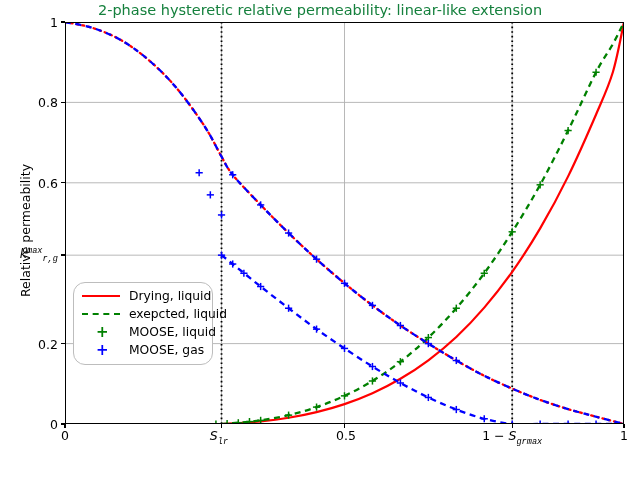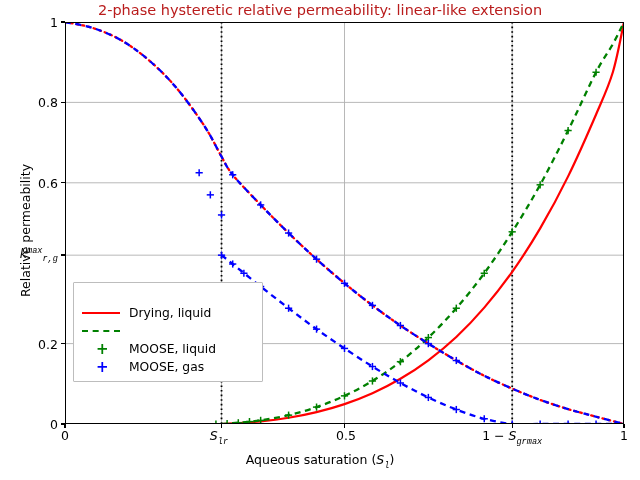--- a/index.html
+++ b/index.html
@@ -1,20 +1,20 @@
 <!DOCTYPE html>
 <html><head>
 <meta charset="utf-8">
 <style>
   html,body{margin:0;padding:0;background:#ffffff;}
   body{width:640px;height:480px;font-family:"DejaVu Sans",sans-serif;color:#000;overflow:hidden;}
   #figure{position:relative;width:640px;height:480px;}
   #chart-title{
     position:absolute;left:0;top:2px;width:640px;text-align:center;
-    font-size:14.5px;color:#b91c1c;letter-spacing:0px;
+    font-size:14.5px;color:#15803d;letter-spacing:0px;
   }
   #plot-area{position:absolute;left:65px;top:22px;width:559px;height:402px;}
   #plot-svg{position:absolute;left:0;top:0;}
   #axes-frame{
     position:absolute;left:65px;top:22px;width:559px;height:402px;
     border:1.3px solid #000;box-sizing:border-box;pointer-events:none;
   }
   .ytick-label{
     position:absolute;right:642px;text-align:right;font-size:12.5px;
     transform:translateY(-50%);white-space:nowrap;
@@ -24,23 +24,23 @@
     white-space:nowrap;text-align:center;
   }
   #xlabel{
     position:absolute;left:0;top:452px;width:640px;text-align:center;font-size:12.5px;
   }
   #ylabel{
     position:absolute;left:-85px;top:223px;width:220px;text-align:center;
     font-size:12.5px;transform:rotate(-90deg);transform-origin:center center;
   }
   #legend{
-    position:absolute;left:73px;top:282px;width:190px;
-    background:#fff;border:1px solid #bdbdbd;border-radius:1px;
-    padding:21px 6px 5px 6px;box-sizing:border-box;
+    position:absolute;left:73px;top:282px;width:140px;
+    background:#fff;border:1px solid #bdbdbd;border-radius:12px;
+    padding:4px 6px 5px 6px;box-sizing:border-box;
   }
   .legend-row{display:flex;align-items:center;height:18px;}
   .legend-swatch{width:42px;height:14px;flex:0 0 42px;margin-right:7px;position:relative;}
   .legend-text{font-size:12.3px;line-height:14px;white-space:nowrap;}
   .sw-line{position:absolute;left:2px;top:6px;width:38px;height:0;border-top:2.1px solid;}
   .sw-plus{position:absolute;left:16px;top:-1px;font-size:15px;line-height:16px;font-weight:bold;}
   .mathi{font-style:italic;}
   sub,sup{font-size:8.6px;font-style:italic;font-family:Liberation Mono, monospace;}
 </style>
 </head>
@@ -287,34 +287,34 @@
       <div class="xtick-label" style="left: 624px;">1</div>
     </div>
   <div id="xtick-marks">
       <div style="position: absolute; top: 424px; left: 64.3px; width: 1.4px; height: 4px; background: rgb(0, 0, 0);"></div>
       <div style="position: absolute; top: 424px; left: 220.82px; width: 1.4px; height: 4px; background: rgb(0, 0, 0);"></div>
       <div style="position: absolute; top: 424px; left: 343.8px; width: 1.4px; height: 4px; background: rgb(0, 0, 0);"></div>
       <div style="position: absolute; top: 424px; left: 511.5px; width: 1.4px; height: 4px; background: rgb(0, 0, 0);"></div>
       <div style="position: absolute; top: 424px; left: 623.3px; width: 1.4px; height: 4px; background: rgb(0, 0, 0);"></div>
     </div>
 
-  <div id="xlabel">Aqueous saturation (<span class="mathi">S<sub>l</sub></span>)</div>
   <div id="ylabel">Relative permeability</div>
 
   <div id="legend">
       <div class="legend-row">
         <div class="legend-swatch">
           <div class="sw-line" style="border-top-color: rgb(255, 0, 0);"></div>
         </div>
         <span class="legend-text">Drying, liquid</span>
       </div>
       <div class="legend-row">
         <div class="legend-swatch">
           <div class="sw-line" style="border-top-color: rgb(0, 128, 0); border-top-style: dashed;"></div>
         </div>
+        <span class="legend-text">exepcted, liquid</span>
       </div>
       <div class="legend-row">
         <div class="legend-swatch">
           <span class="sw-plus" style="color: rgb(0, 128, 0);">+</span>
         </div>
         <span class="legend-text">MOOSE, liquid</span>
       </div>
       <div class="legend-row">
         <div class="legend-swatch">
           <span class="sw-plus" style="color: rgb(0, 0, 255);">+</span>

